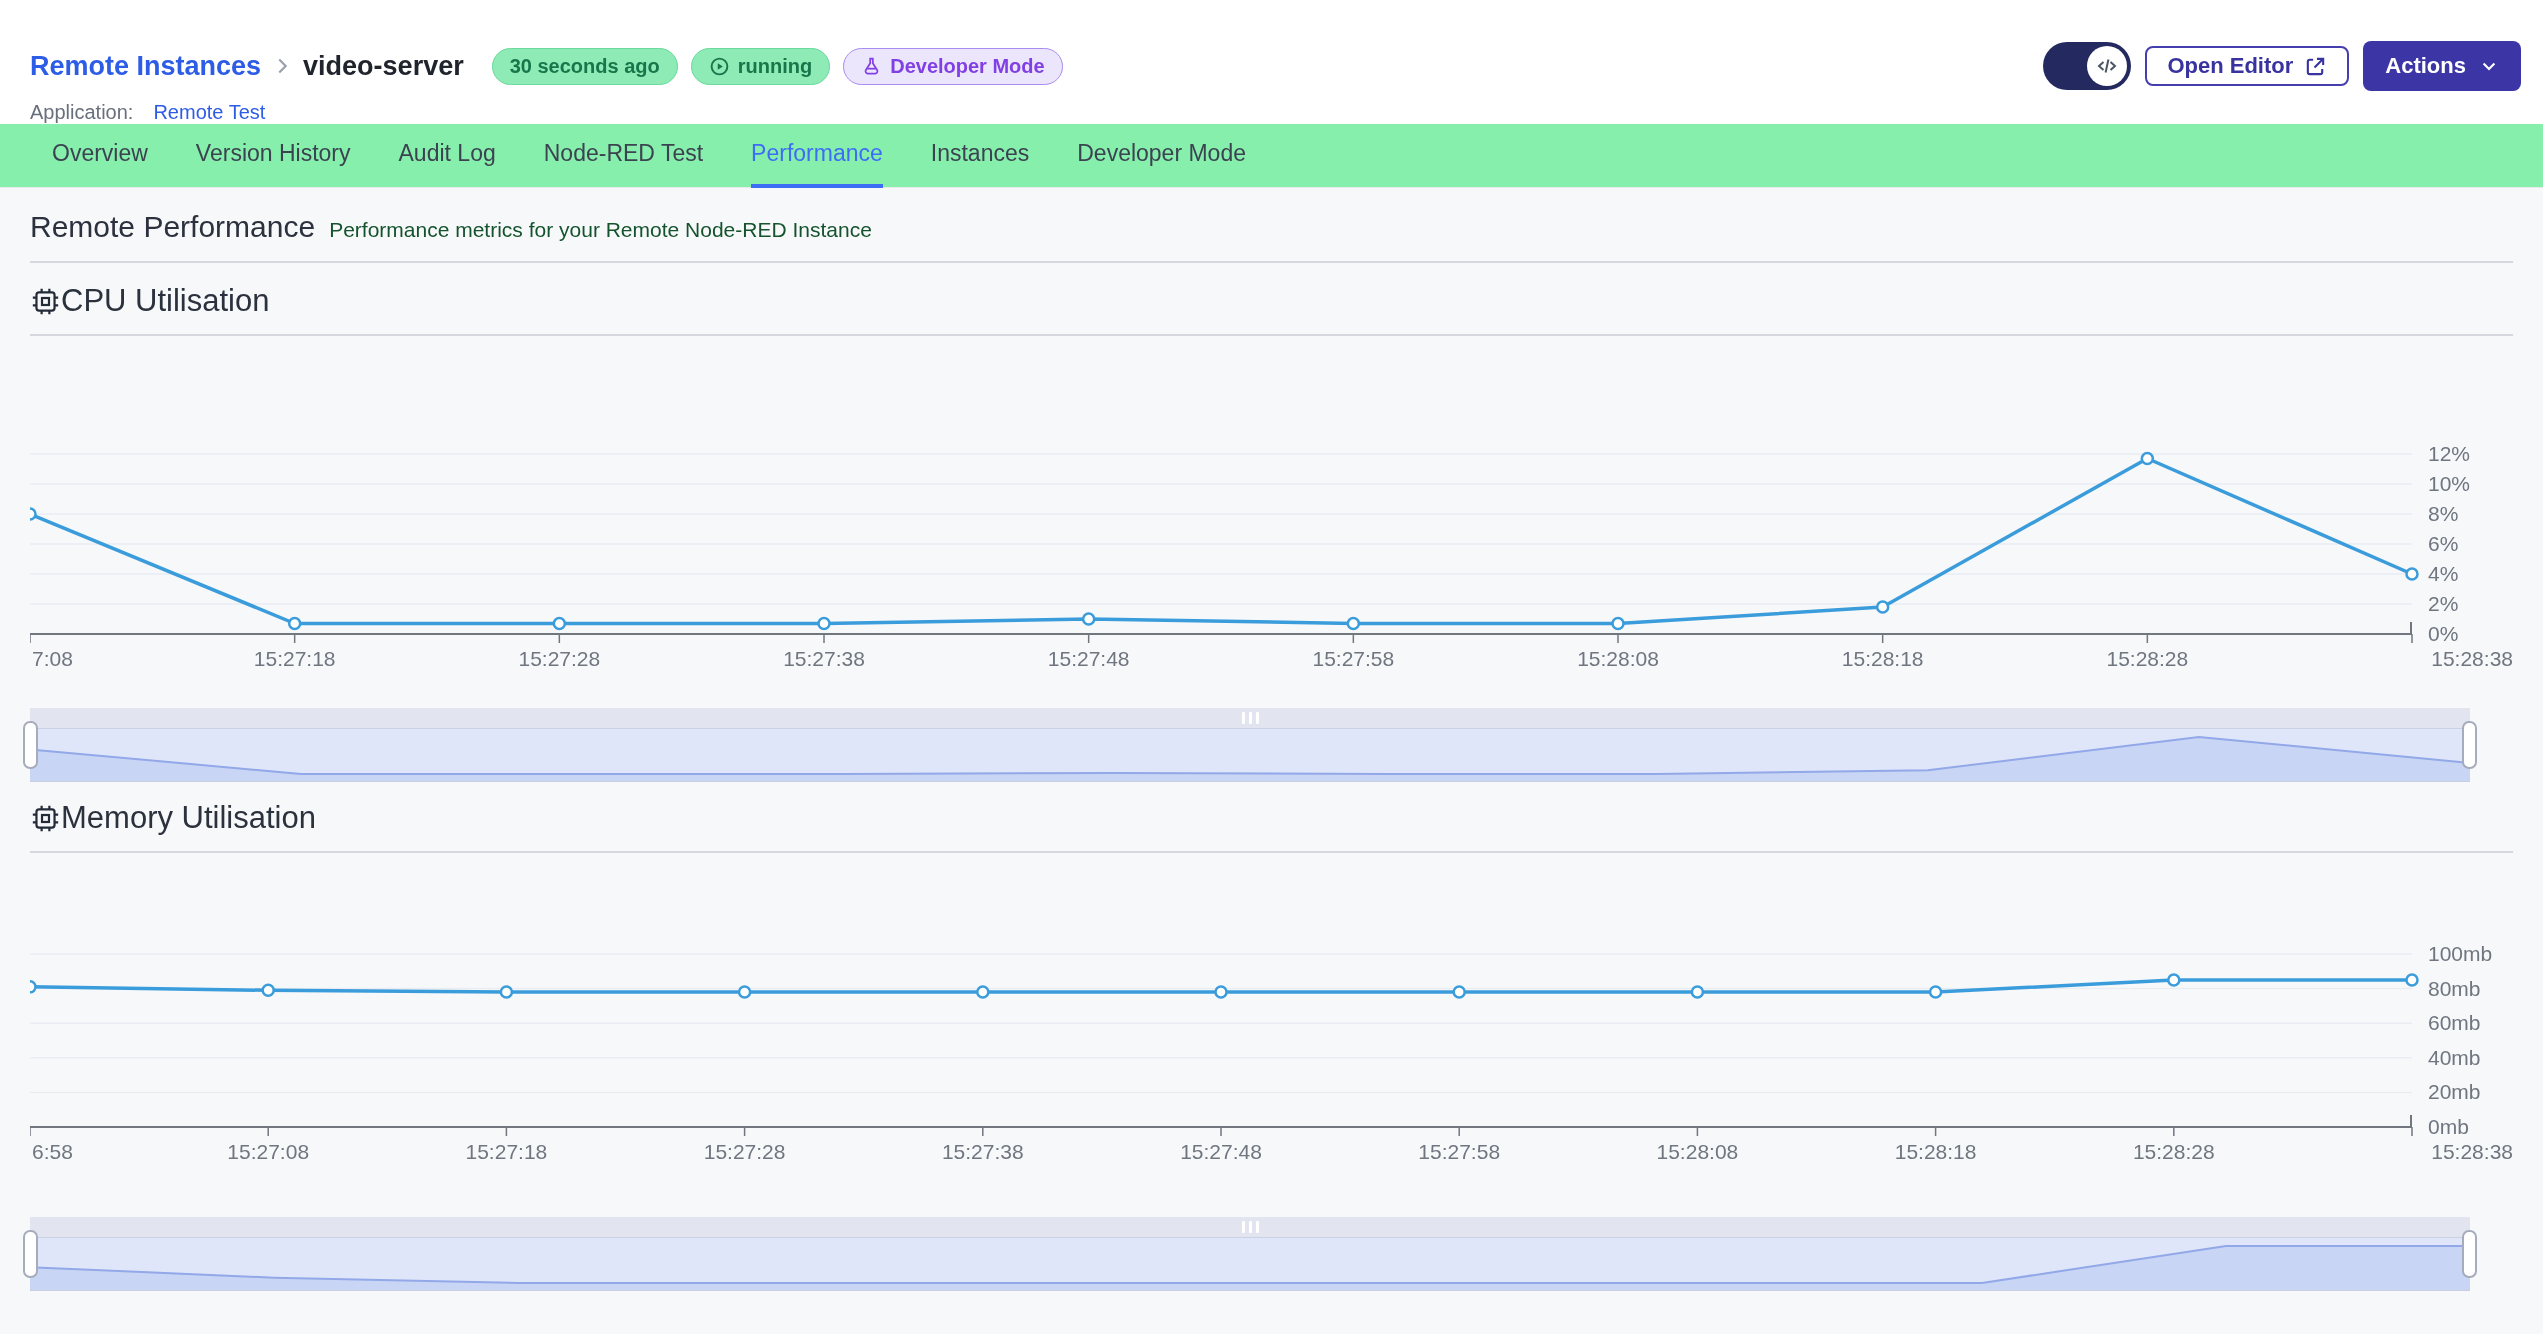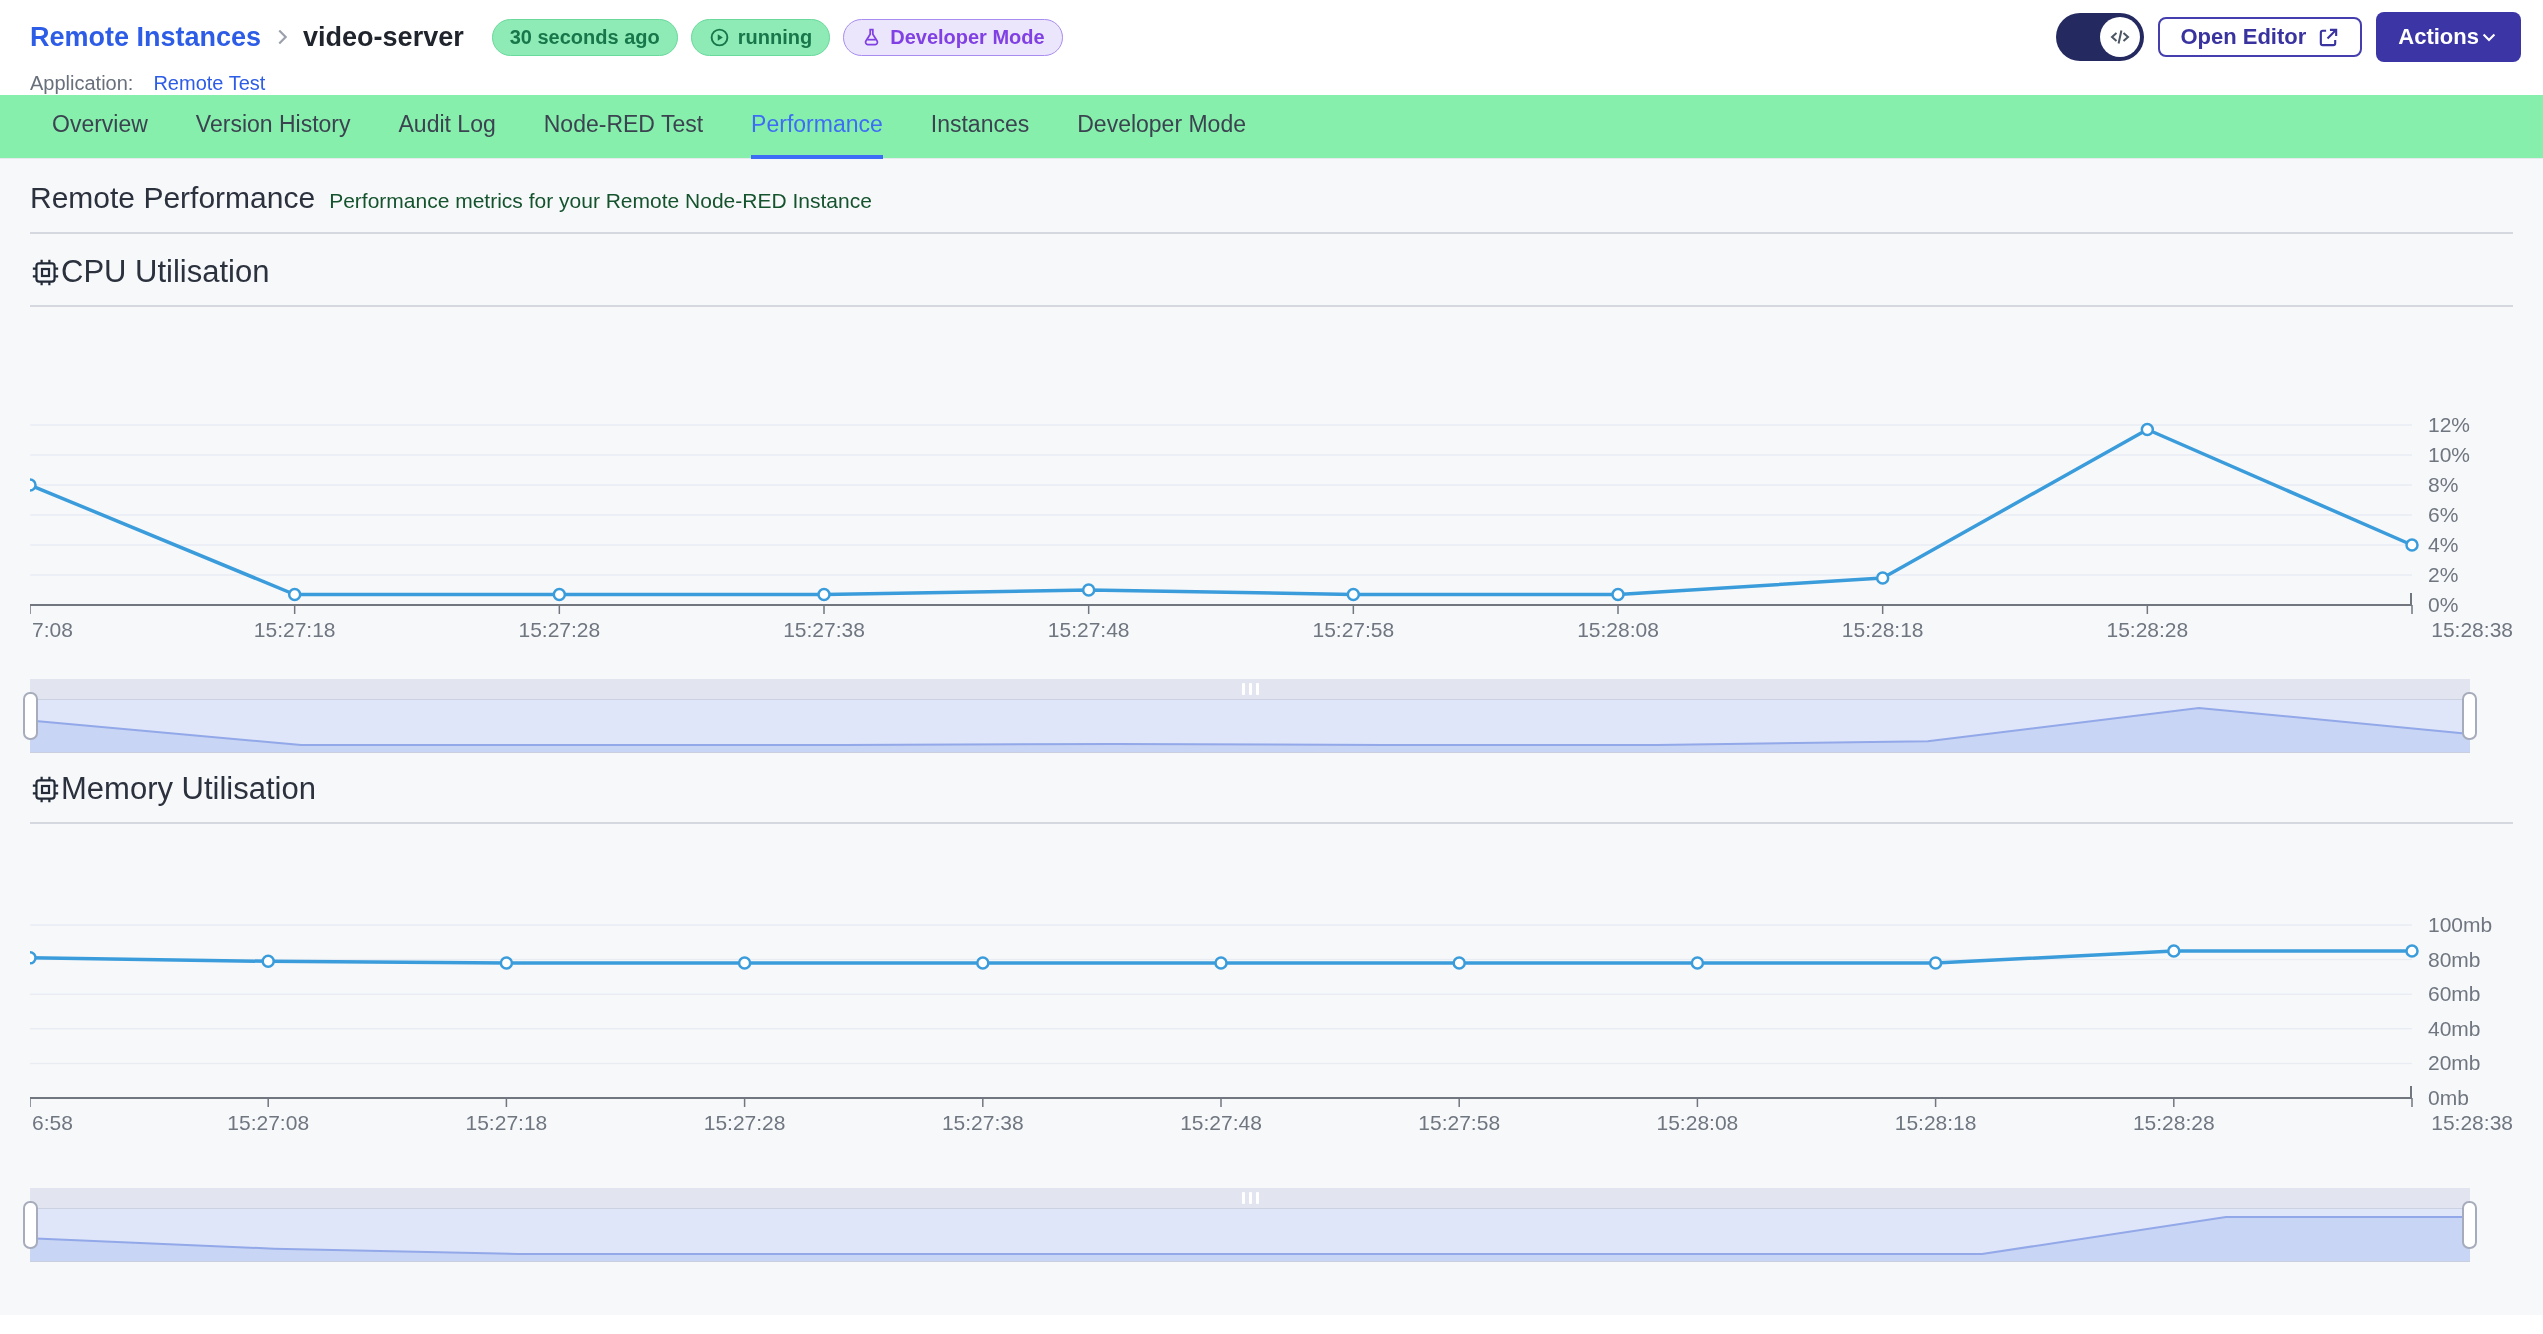--- a/index.html
+++ b/index.html
@@ -1,40 +1,40 @@
 <!DOCTYPE html>
 <html><head>
 <meta charset="utf-8">
 <style>
   * { box-sizing: border-box; margin: 0; padding: 0; }
   html,body { width:2543px; height:1334px; overflow:hidden; background:#fff;
     font-family:"Liberation Sans", sans-serif; }
   
-  .topbar { background:#fff; padding:12px 22px 0 30px; }
+  .topbar { background:#fff; padding:12px 22px 0 30px;margin-top:29px; }
   .row1 { display:flex; align-items:center; }
   .breadcrumb { display:flex; align-items:center; gap:10px; }
   .bc-parent { color:#2D5CE6; font-size:27px; font-weight:700; text-decoration:none; cursor:pointer; }
   .bc-sep { width:22px; height:22px; stroke:#9AA1AC; stroke-width:2.4; fill:none; }
   .bc-current { color:#20242C; font-size:27px; font-weight:700; }
   .badges { display:flex; align-items:center; gap:13px; margin-left:28px; }
   .badge { display:inline-flex; align-items:center; gap:8px; height:37px; padding:0 17px;
     border-radius:19px; font-size:20px; font-weight:600; white-space:nowrap; }
   .badge.green { background:#8EEBB6; color:#17774A; border:1.5px solid #69D99C; }
   .badge.purple { background:#ECE6FC; color:#8040E4; border:1.5px solid #A88CF0; }
   .badge svg { width:21px; height:21px; }
   .controls { margin-left:auto; display:flex; align-items:center; gap:14px; }
   .toggle { position:relative; width:88px; height:48px; border-radius:24px; background:#242A60; cursor:pointer; }
   .toggle .knob { position:absolute; top:4px; right:4px; width:40px; height:40px; border-radius:50%;
     background:#fff; display:flex; align-items:center; justify-content:center; }
   .toggle .knob svg { width:24px; height:24px; stroke:#4B5563; stroke-width:2; fill:none; }
   .btn-outline { display:flex; align-items:center; gap:11px; height:40px; padding:0 20px;
     background:#fff; border:2px solid #443EAE; border-radius:8px; color:#39339F;
     font-size:22px; font-weight:700; cursor:pointer; }
   .btn-outline svg { width:23px; height:23px; stroke:#39339F; stroke-width:2.2; fill:none; }
-  .btn-solid { display:flex; align-items:center; height:50px; padding:0 22px;
+  .btn-solid { display:flex; align-items:center; gap:13px; height:50px; padding:0 22px;
     background:#3B35A6; border:none; border-radius:8px; color:#fff; font-size:22px; font-weight:700; cursor:pointer; }
   .btn-solid svg { width:20px; height:20px; stroke:#fff; stroke-width:2.6; fill:none; }
   .app-line { margin-top:10px; font-size:20px; color:#68707C; display:flex; gap:20px; }
   .app-line a { color:#2D5CE6; text-decoration:none; cursor:pointer; }
   
   .tabs { background:#86efac; display:flex; gap:48px; padding:16px 0 0 52px; border-bottom:1px solid #E7E9ED; }
   .tab { font-size:23px; color:#3C4350; padding-bottom:17px; border-bottom:4px solid transparent;
     margin-bottom:-1px; cursor:pointer; white-space:nowrap; }
   .tab.active { color:#3E6DF5; border-bottom-color:#3E6DF5; }
   

